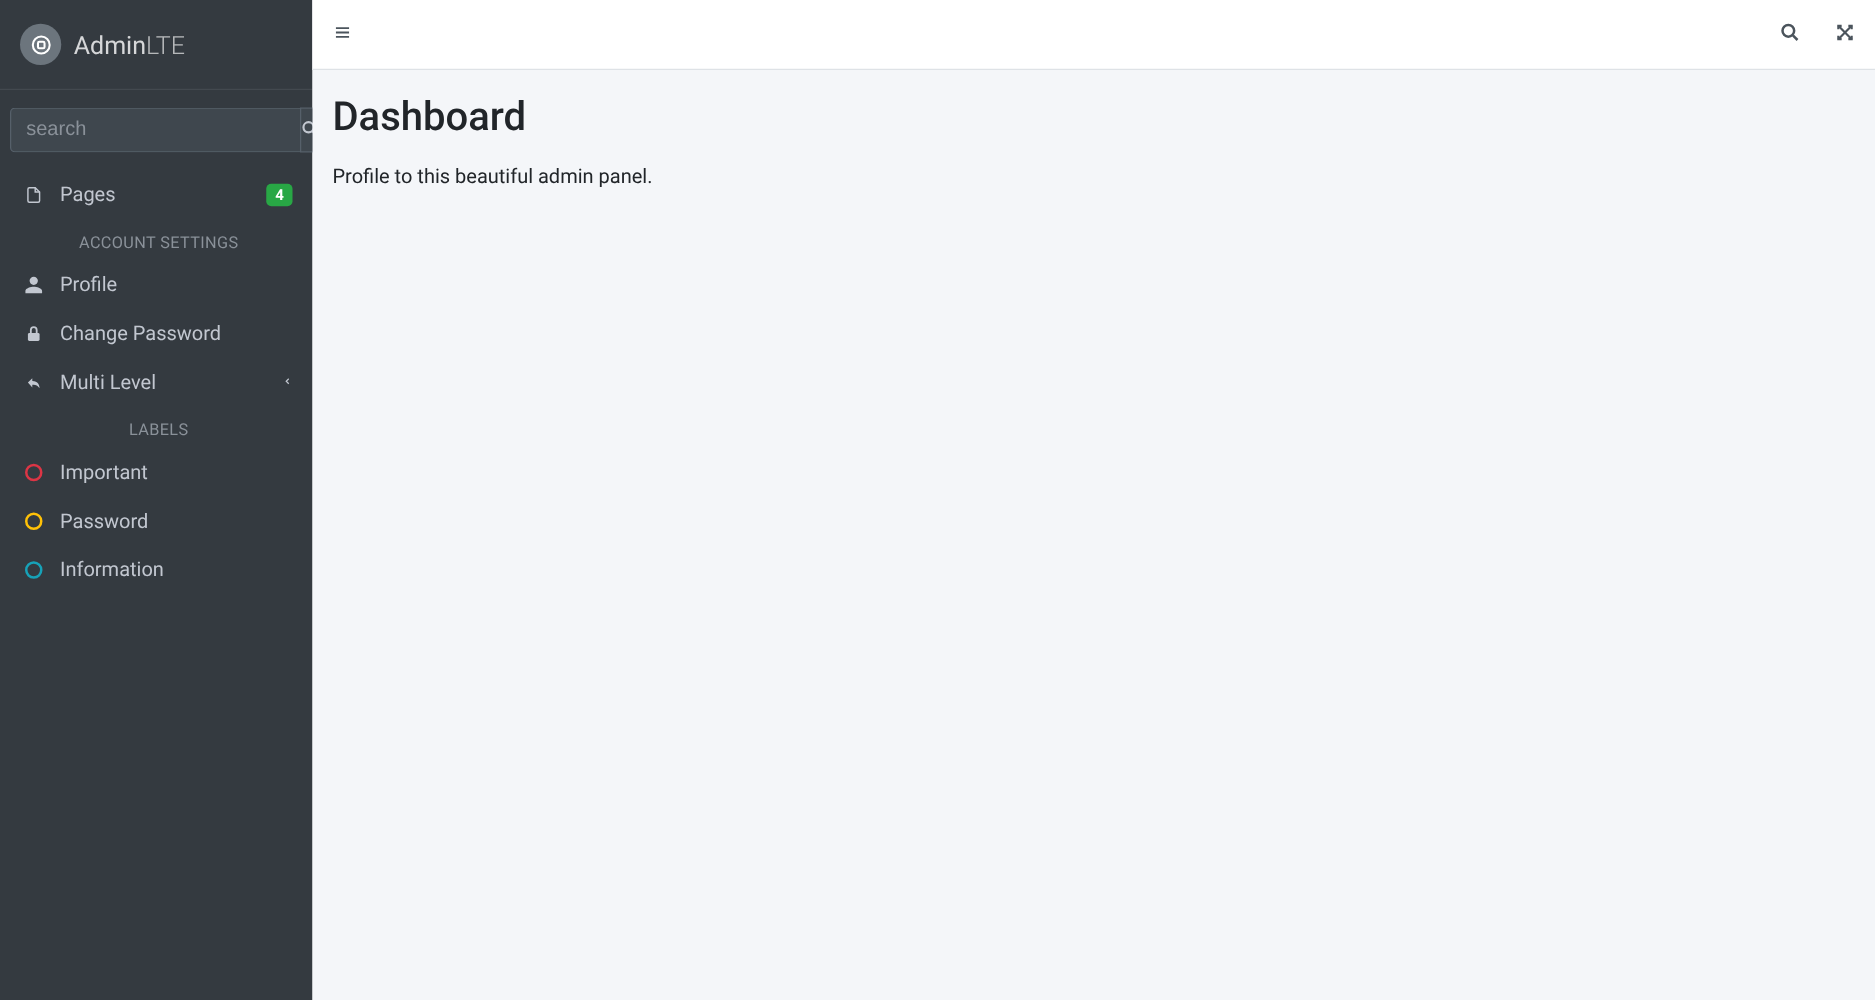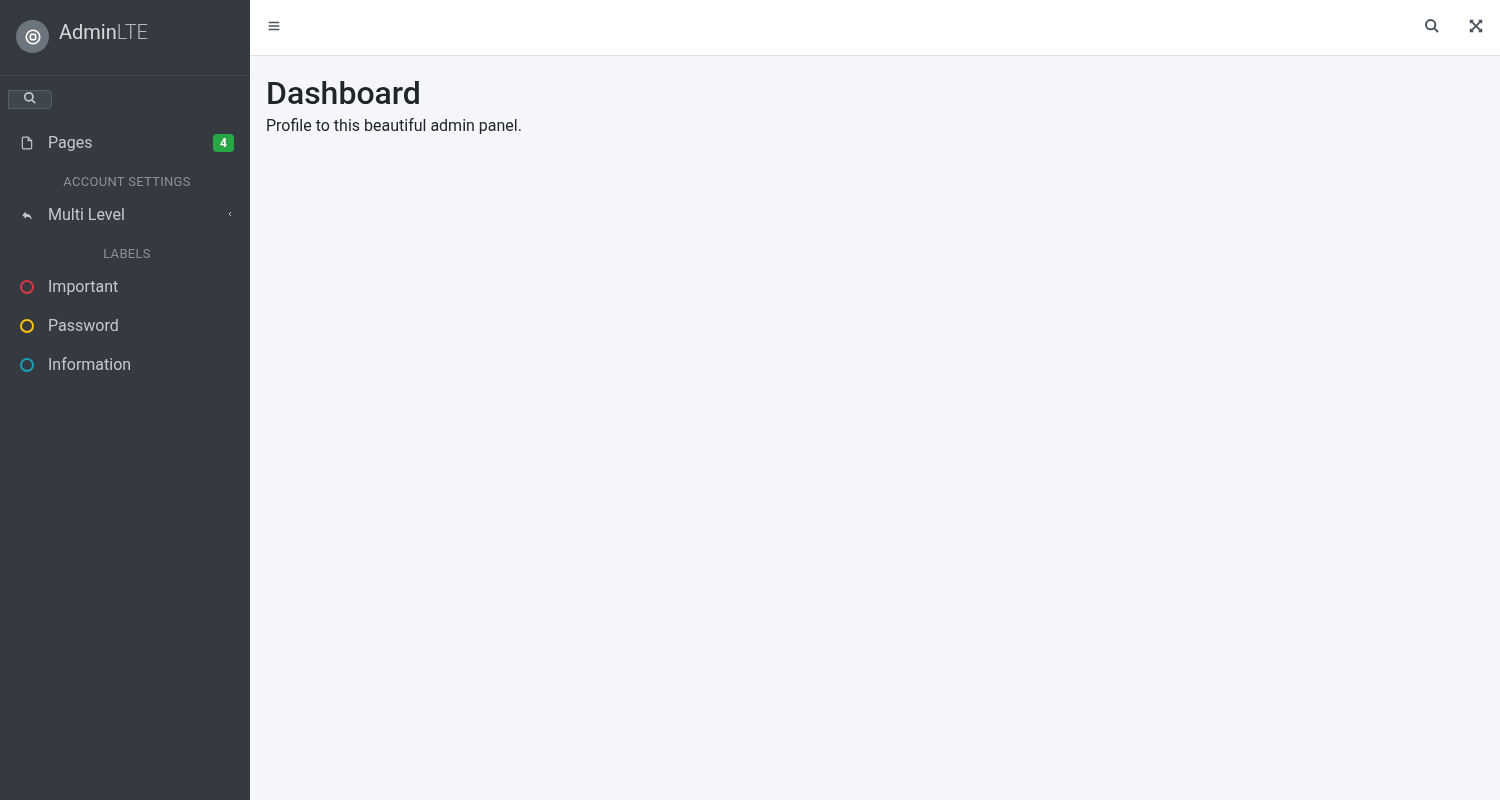--- a/index.html
+++ b/index.html
@@ -15,27 +15,27 @@
     
     .sidebar {
       width: 250px;
       height: 800px;
       background: #343a40;
       color: #c2c7d0;
       flex-shrink: 0;
     }
     .brand {
       display: flex;
-      height: 56px;
+      align-items: center;
+      height: 72px;
       padding: 0 16px;
       border-bottom: 1px solid rgba(255,255,255,0.08);
       color: rgba(255,255,255,0.8);
       font-size: 20px;
       font-weight: 300;
-      margin-top: 20px;
     }
     .brand-logo {
       width: 33px;
       height: 33px;
       border-radius: 50%;
       background: #6c757d;
       margin-right: 10px;
       display: flex;
       align-items: center;
       justify-content: center;
@@ -135,21 +135,21 @@
       align-items: center;
       justify-content: center;
     }
     .content {
       padding: 18px 16px;
     }
     .page-title {
       font-size: 32px;
       font-weight: 500;
       color: #212529;
-      margin-bottom: 4px;
+      margin-bottom: 19px;
     }
     .page-desc {
       font-size: 16px;
       color: #212529;
     }
   </style>
 </head>
 <body>
 
 <aside class="sidebar">
@@ -159,20 +159,21 @@
         <circle cx="12" cy="12" r="9"></circle>
         <rect x="8.5" y="8.5" width="7" height="7" rx="1.5"></rect>
       </svg>
     </span>
     <span>
       <span class="brand-text-bold">Admin</span><span class="brand-text-light">LTE</span>
     </span>
   </a>
 
   <div class="sidebar-search">
+    <input type="text" placeholder="search" style="">
     <button class="sidebar-search-btn">
       <span>
         <svg width="14" height="14" viewBox="0 0 24 24" fill="none" stroke="#c2c7d0" stroke-width="3">
             <circle cx="10" cy="10" r="7"></circle>
             <line x1="21" y1="21" x2="15.5" y2="15.5"></line>
           </svg>
       </span>
     </button>
   </div>
 
@@ -182,21 +183,38 @@
           <path d="M14 2H6a2 2 0 0 0-2 2v16a2 2 0 0 0 2 2h12a2 2 0 0 0 2-2V8z"></path>
           <polyline points="14 2 14 8 20 8"></polyline>
         </svg>
     </span>
     <span class="nav-label">Pages</span>
     <span class="nav-badge">4</span>
   </div>
 
   <div class="nav-header">ACCOUNT SETTINGS</div>
 
-
+  <div class="nav-item">
+    <span class="nav-icon">
+      <svg width="16" height="16" viewBox="0 0 24 24" fill="#c2c7d0">
+          <path d="M12 12c2.7 0 5-2.3 5-5s-2.3-5-5-5-5 2.3-5 5 2.3 5 5 5zm0 2c-3.3 0-10 1.7-10 5v3h20v-3c0-3.3-6.7-5-10-5z"></path>
+        </svg>
+    </span>
+    <span class="nav-label">Profile</span>
+  </div>
+
+  <div class="nav-item">
+    <span class="nav-icon">
+      <svg width="14" height="16" viewBox="0 0 24 24" fill="#c2c7d0">
+          <rect x="4" y="11" width="16" height="11" rx="2"></rect>
+          <path d="M8 11V7a4 4 0 0 1 8 0v4" fill="none" stroke="#c2c7d0" stroke-width="2.5"></path>
+        </svg>
+    </span>
+    <span class="nav-label">Change Password</span>
+  </div>
 
   <div class="nav-item">
     <span class="nav-icon">
       <svg width="16" height="14" viewBox="0 0 24 24" fill="#c2c7d0">
           <path d="M4 12l6-6v4c8 0 10 6 10 10-2-3-4-5-10-5v4l-6-7z"></path>
         </svg>
     </span>
     <span class="nav-label">Multi Level</span>
     <span class="nav-caret">
       <svg width="8" height="12" viewBox="0 0 24 24" fill="none" stroke="#c2c7d0" stroke-width="3">

